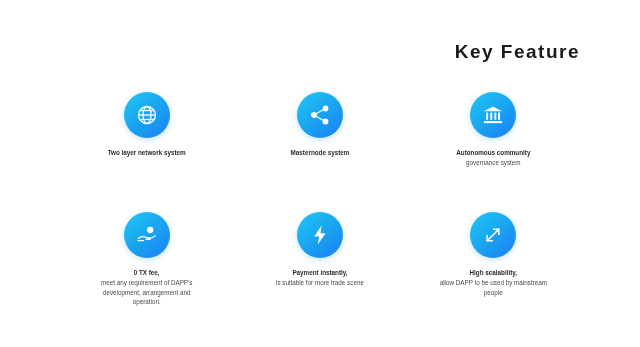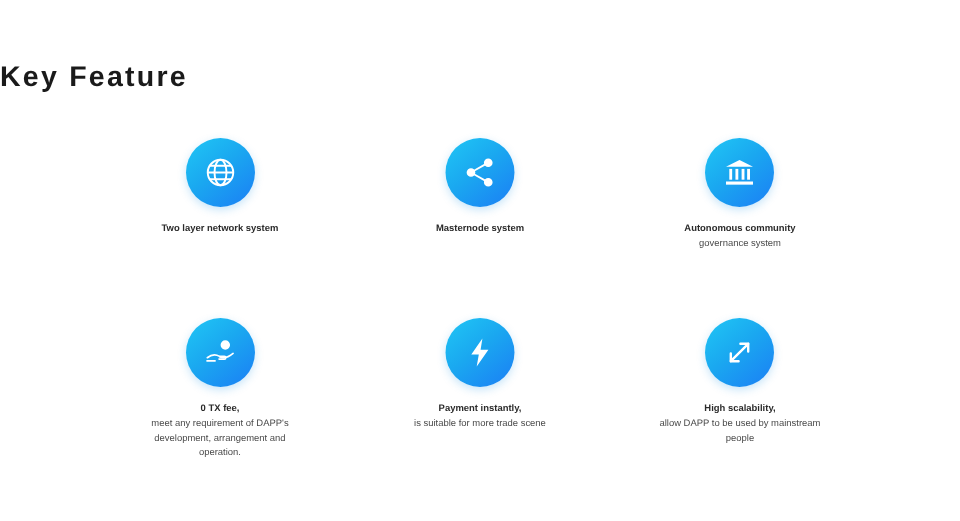--- a/index.html
+++ b/index.html
@@ -17,26 +17,27 @@
     position: relative;
     width: 640px;
     height: 347px;
     background: #ffffff;
   }
   .page-title {
     position: absolute;
     top: 41px;
     left: 0;
     width: 536px;
-    text-align: left;
+    text-align: right;
     font-size: 19px;
     font-weight: 700;
     color: #1a1a1a;
     letter-spacing: 1.5px;
     font-family: "Liberation Sans", sans-serif;
+    padding-left: 44px;
   }
   .features {
     position: absolute;
     top: 92px;
     left: 60px;
     width: 520px;
     display: grid;
     grid-template-columns: repeat(3, 1fr);
     grid-template-rows: 108px 120px;
     column-gap: 0px;

